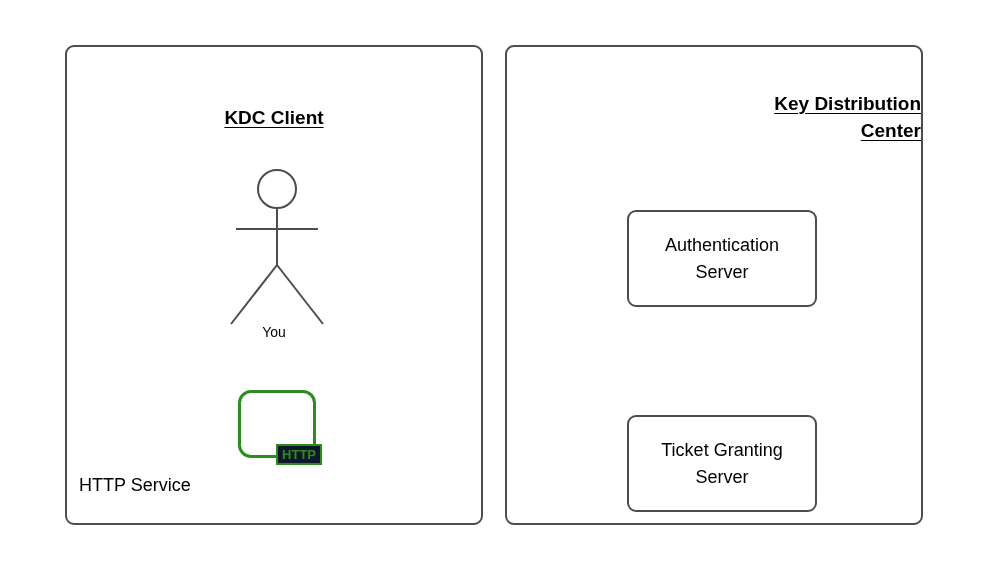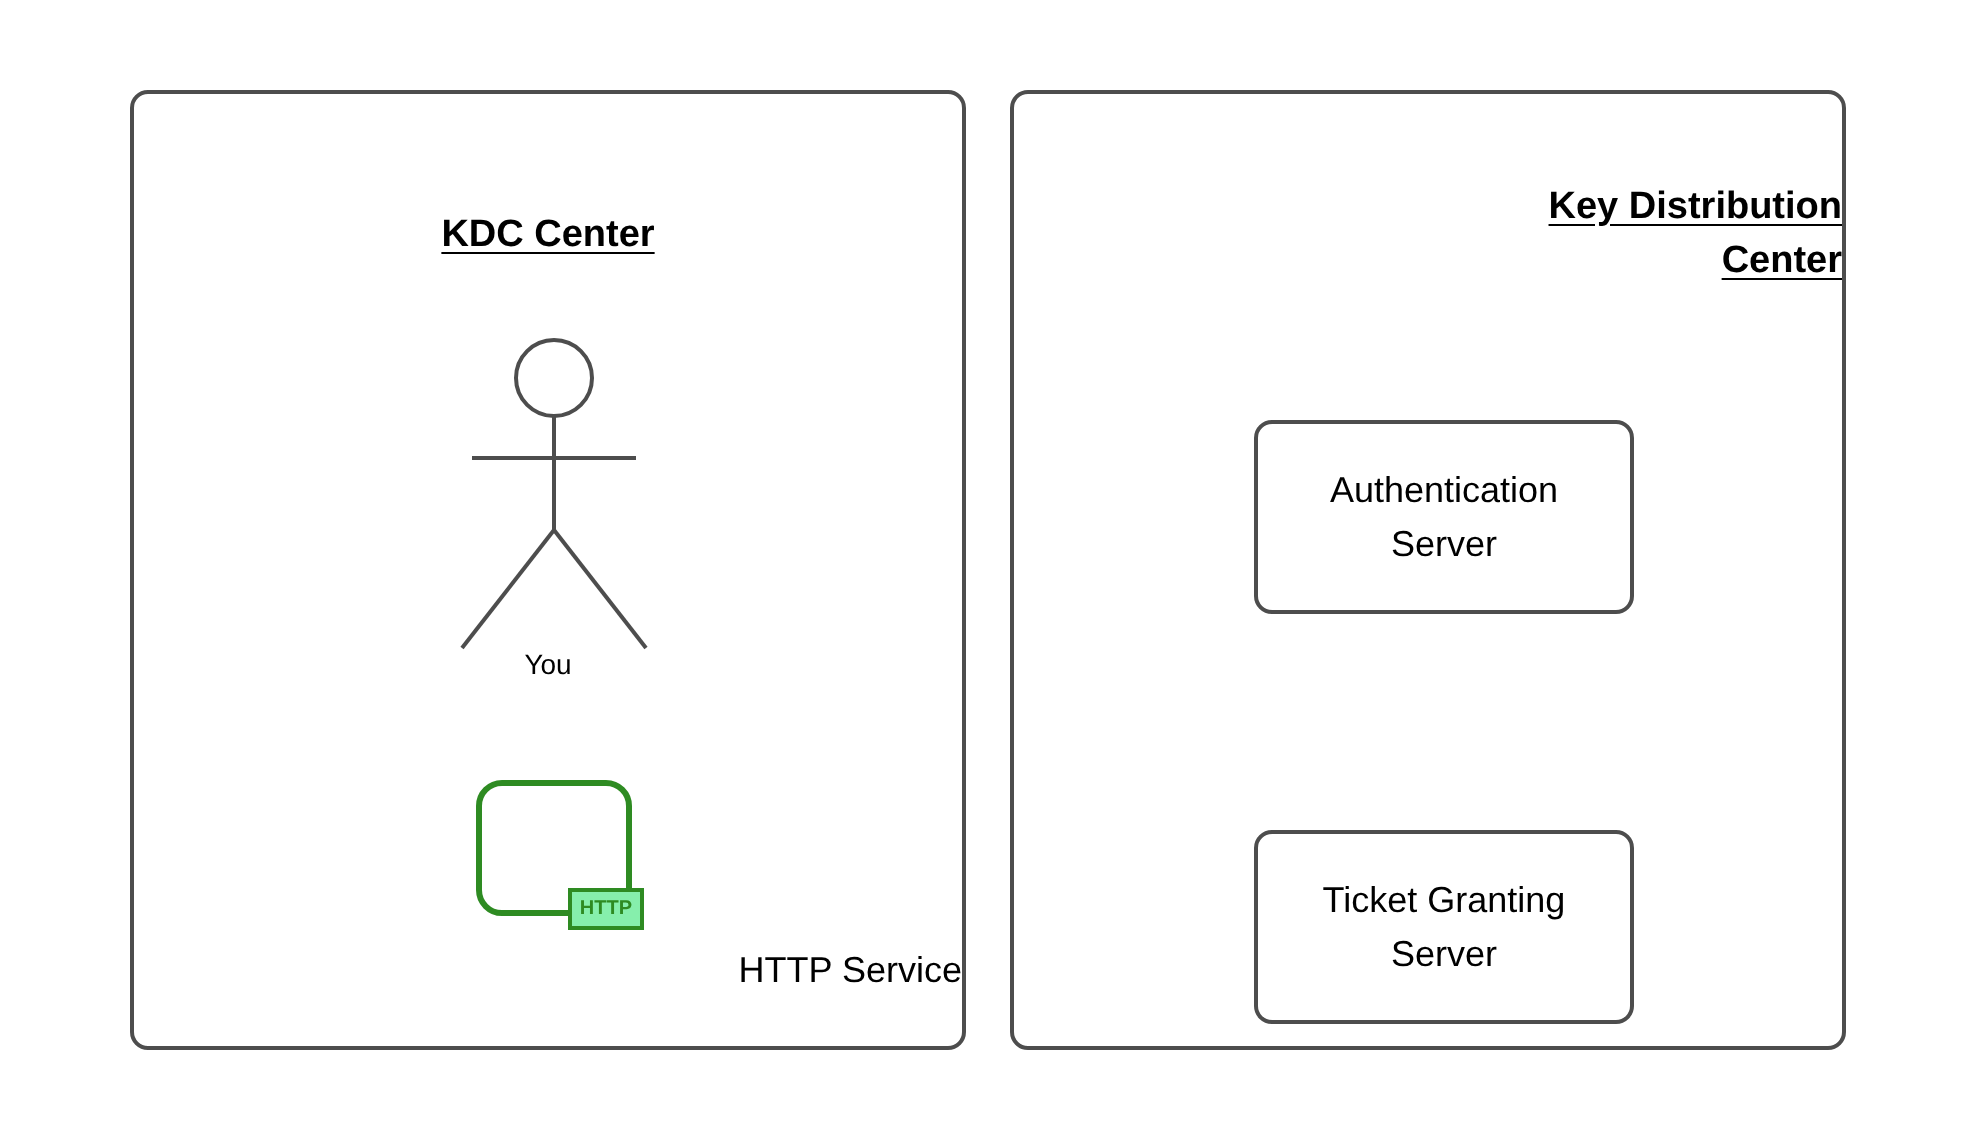--- a/index.html
+++ b/index.html
@@ -69,34 +69,34 @@
     left: 0; top: 0;
     width: 100%; height: 100%;
     border: 3px solid #2e8b22;
     border-radius: 13px;
     background: #ffffff;
   }
   .http-badge {
     position: absolute;
     right: -6px;
     bottom: -7px;
-    background: #86efac;
+    background: #0f172a;
     border: 2px solid #2e8b22;
     color: #2e8b22;
-    font-size: 10px;
+    font-size: 13px;
     font-weight: bold;
     line-height: 15px;
     padding: 1px 4px;
   }
   .service-label {
     position: absolute;
-    left: 0;
+    left: 12px;
     top: 428px;
     width: 100%;
-    text-align: right;
+    text-align: left;
     font-size: 18px;
   }
 
   .shape-box {
     position: absolute;
     left: 120px;
     width: 190px;
     height: 97px;
     border: 2px solid #4d4d4d;
     border-radius: 9px;
@@ -112,21 +112,21 @@
   .box-auth { top: 163px; }
   .box-tgs  { top: 343px; margin-top: 25px; }
 </style>
 </head>
 <body>
 
 <div class="canvas">
 
   <div class="panel panel-left">
     <div class="panel-title title-left">
-      <span class="tline">KDC Center</span>
+      <span class="tline">KDC Client</span>
     </div>
 
     <svg class="actor-svg" width="110" height="160" viewBox="0 0 110 160">
       <circle cx="55" cy="22" r="19" fill="none" stroke="#4d4d4d" stroke-width="2"></circle>
       <line x1="55" y1="41" x2="55" y2="98" stroke="#4d4d4d" stroke-width="2"></line>
       <line x1="14" y1="62" x2="96" y2="62" stroke="#4d4d4d" stroke-width="2"></line>
       <line x1="55" y1="98" x2="9" y2="157" stroke="#4d4d4d" stroke-width="2"></line>
       <line x1="55" y1="98" x2="101" y2="157" stroke="#4d4d4d" stroke-width="2"></line>
     </svg>
 

